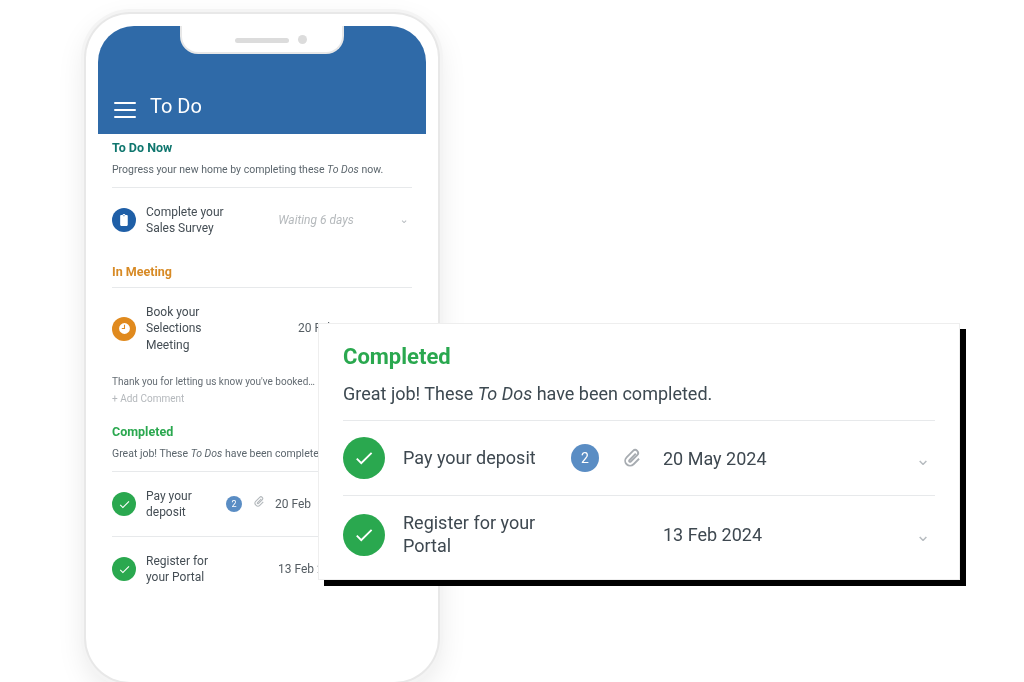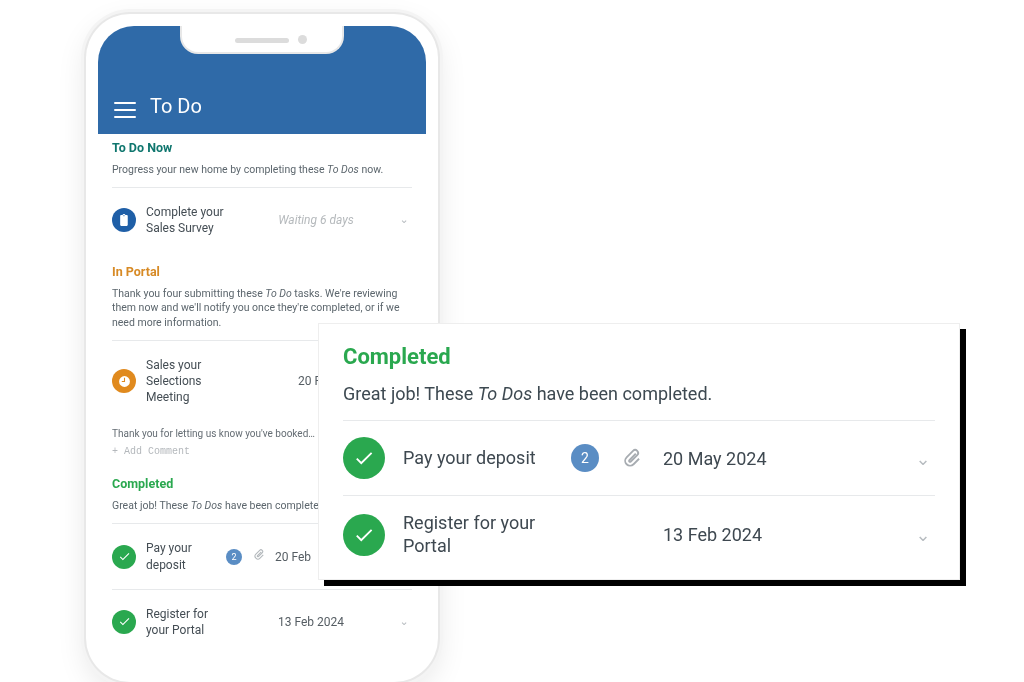--- a/index.html
+++ b/index.html
@@ -122,21 +122,21 @@
   .row .chev { flex:0 0 16px; text-align:center; color:#b7bcc0; font-size:11px; }
 
   .badge-mini {
     width:16px; height:16px; border-radius:50%;
     background:#5a8dc4; color:#fff;
     font-size:9px; display:flex; align-items:center; justify-content:center;
   }
   .clip-mini svg { width:13px; height:13px; fill:#b3b8bc; }
 
   .thanks { font-size:10px; color:#646c73; margin-top:12px; }
-  .addc { font-size:10px; color:#b4b8bc; margin-top:4px;font-family:Liberation Mono, monospace; }
+  .addc { font-size:10px; color:#b4b8bc; margin-top:4px; }
 
   
   .callout {
     position:absolute;
     left: 318px;
     top: 323px;
     width: 640px;
     background:#fff;
     box-shadow: 6px 6px 0 #000;
     border: 1px solid #eee;
@@ -209,32 +209,29 @@
           <div class="circ bg-blue">
             <svg viewBox="0 0 24 24">
                 <path d="M16 2h-2.2C13.4.8 12.3 0 11 0S8.6.8 8.2 2H6C4.9 2 4 2.9 4 4v16c0 1.1.9 2 2 2h10c1.1 0 2-.9 2-2V4c0-1.1-.9-2-2-2zm-5 0c.6 0 1 .4 1 1s-.4 1-1 1-1-.4-1-1 .4-1 1-1z"></path>
               </svg>
           </div>
           <div class="label">Complete your Sales Survey</div>
           <div class="status waiting">Waiting 6 days</div>
           <div class="chev">⌄</div>
         </div>
 
-        <div class="sec-title c-orange">In Portal</div>
-        <div class="sec-desc">
-          <span>Thank you four submitting these </span><em>To Do</em><span> tasks. We're reviewing them now and we'll notify you once they're completed, or if we need more information.</span>
-        </div>
+        <div class="sec-title c-orange">In Meeting</div>
         <div class="divider"></div>
         <div class="row">
           <div class="circ bg-orange">
             <svg viewBox="0 0 24 24">
                 <path d="M12 2a10 10 0 100 20 10 10 0 000-20zm1 11H7v-2h4V5h2v8z"></path>
               </svg>
           </div>
-          <div class="label">Sales your Selections Meeting</div>
+          <div class="label">Book your Selections Meeting</div>
           <div class="status date">20 Feb</div>
           <div class="chev">⌄</div>
         </div>
         <div class="thanks">Thank you for letting us know you've booked…</div>
         <div class="addc">+ Add Comment</div>
 
         <div class="sec-title c-green">Completed</div>
         <div class="sec-desc">
           <span>Great job! These </span><em>To Dos</em><span> have been completed.</span>
         </div>

